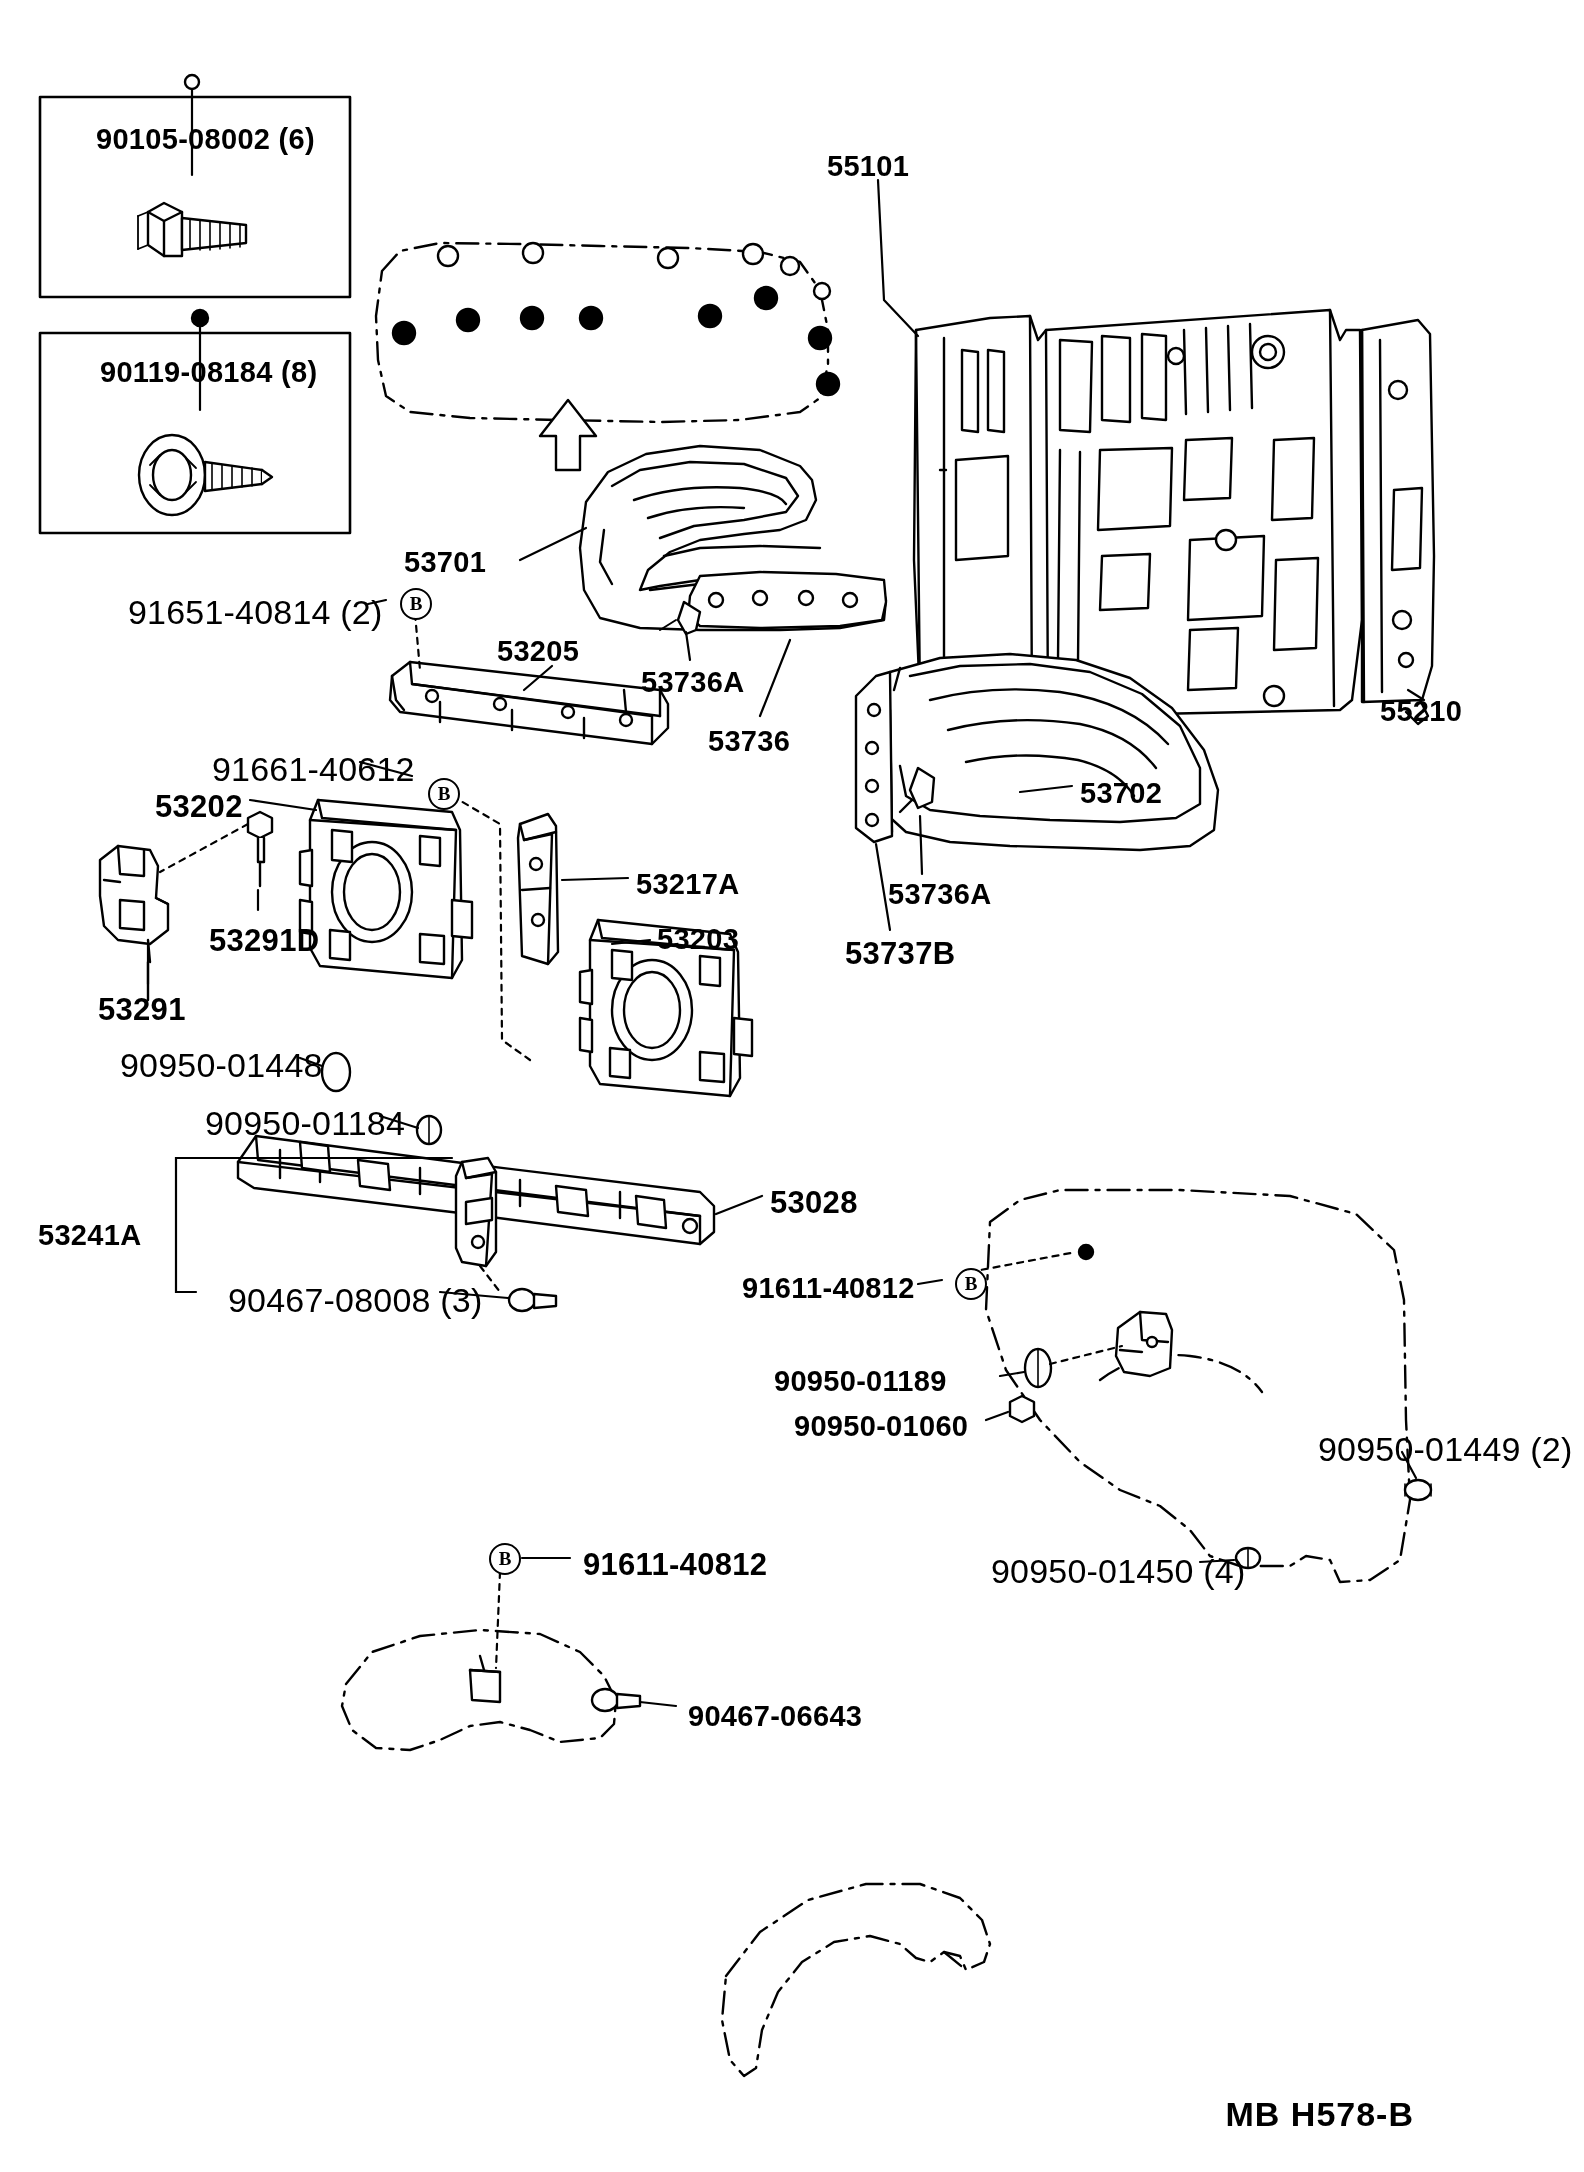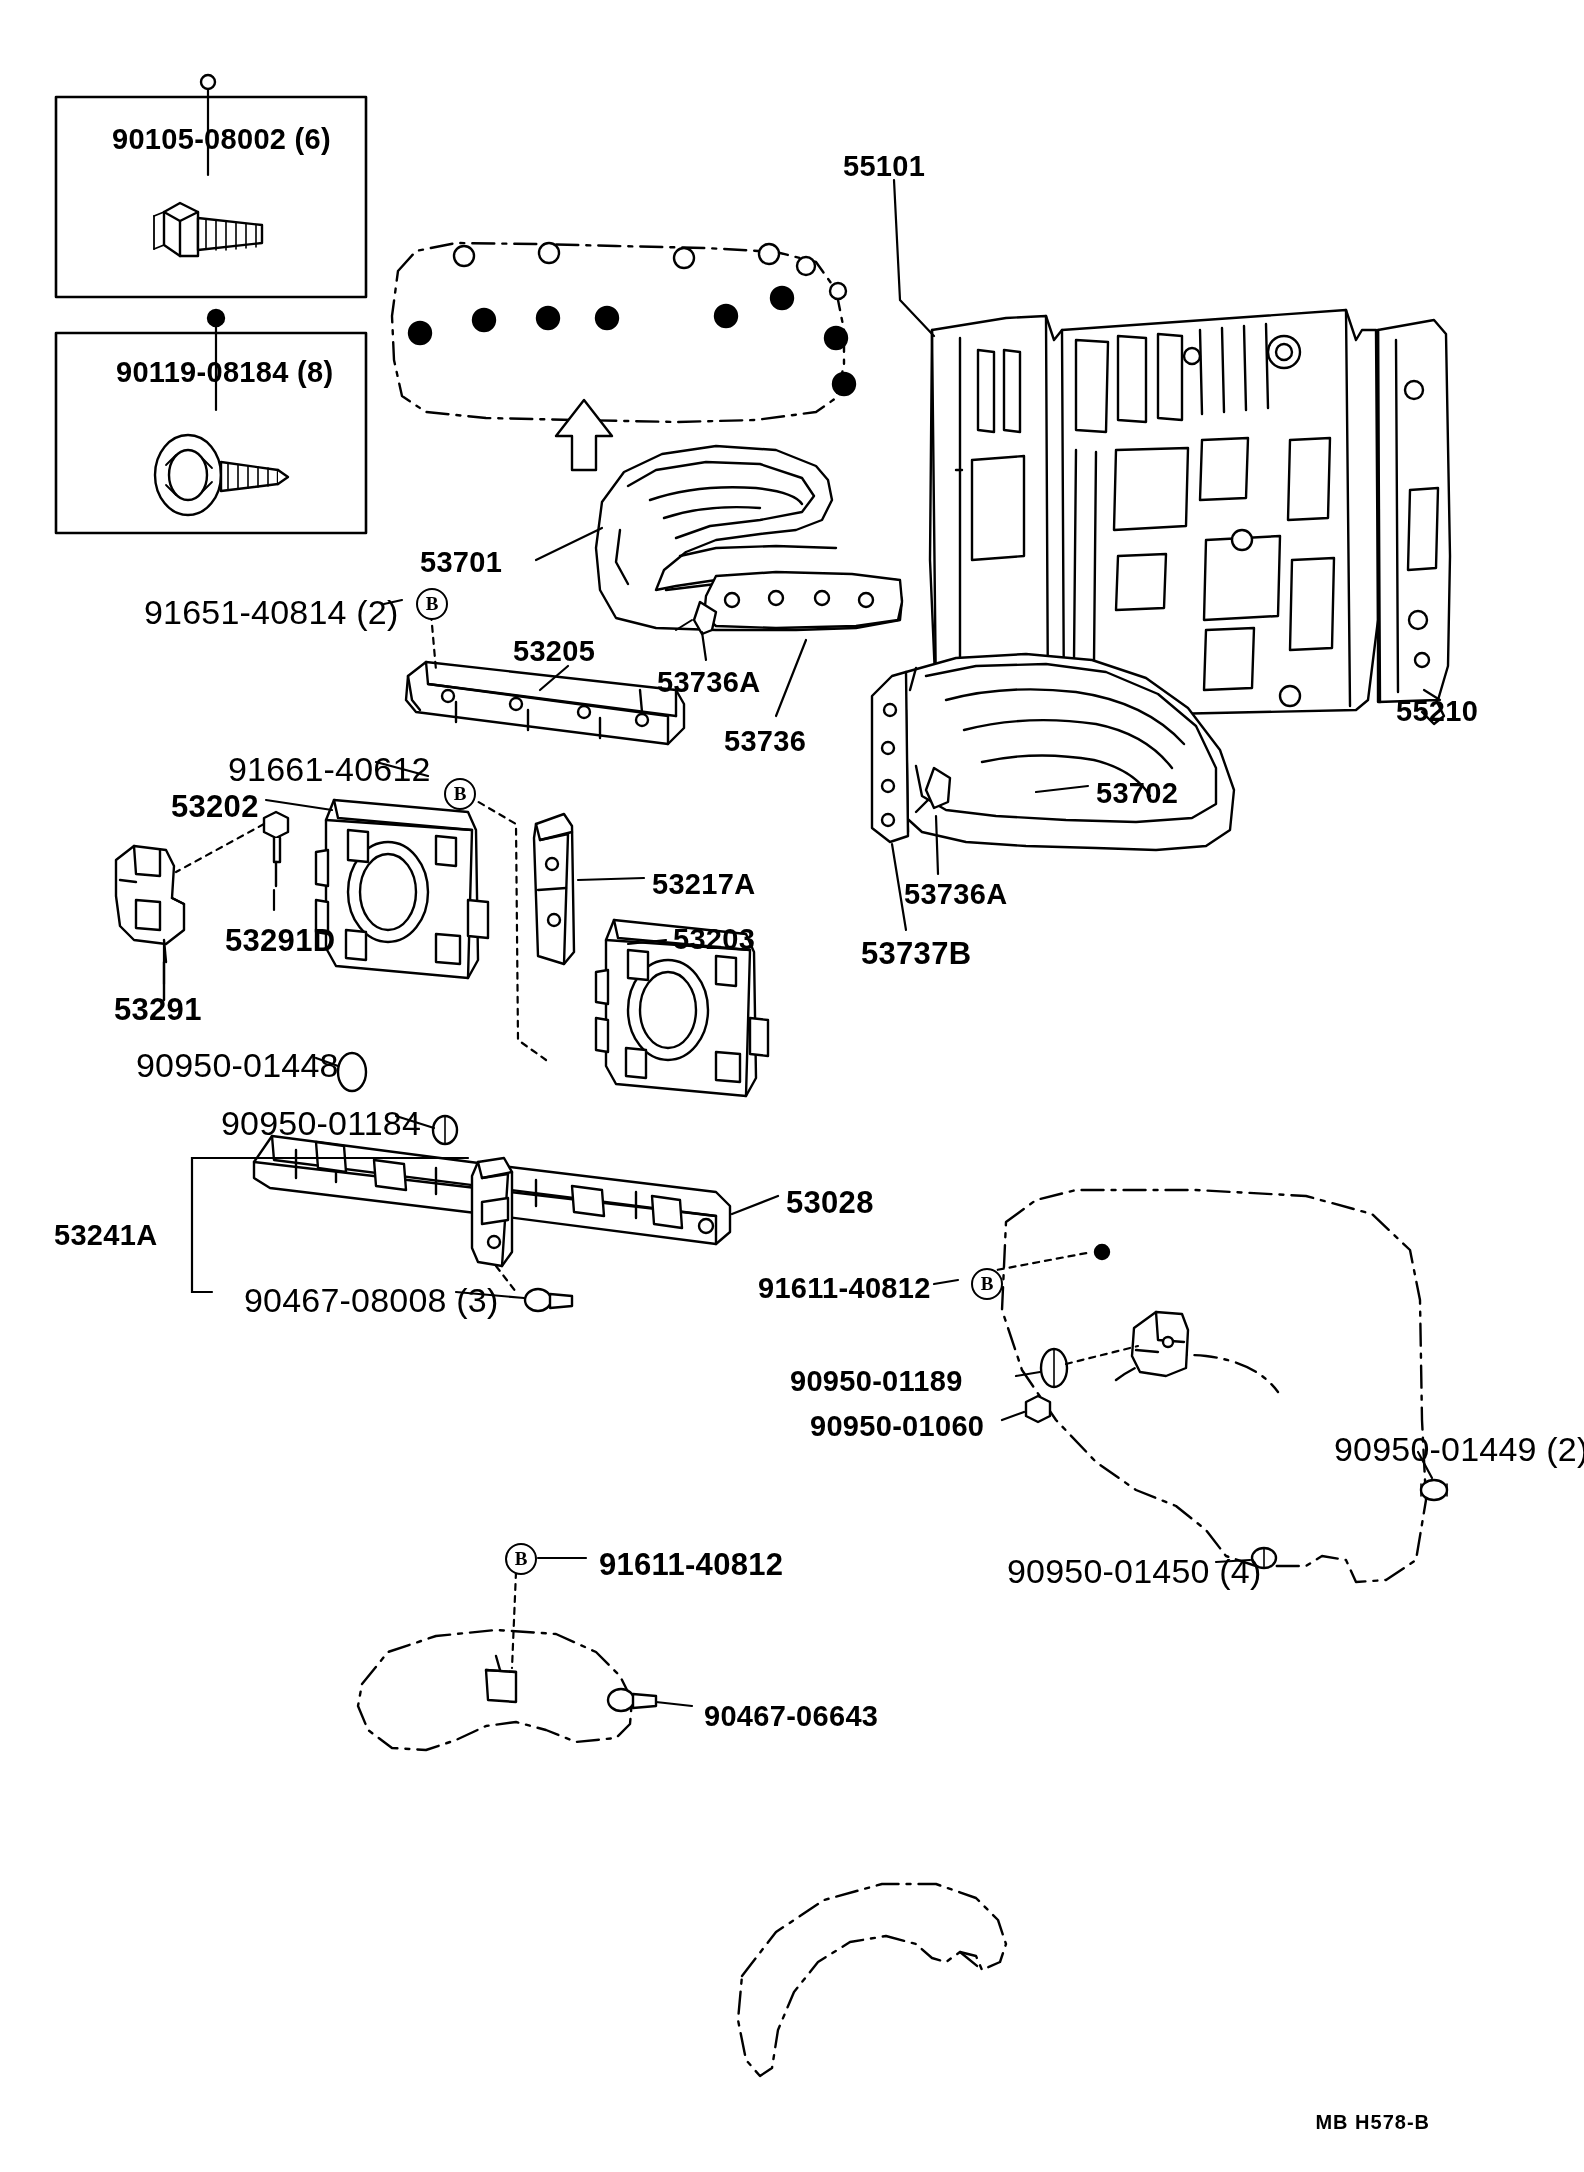--- a/index.html
+++ b/index.html
@@ -10,21 +10,21 @@
   body {
     width: 1584px;
     height: 2172px;
     position: relative;
     font-family: "Liberation Sans", sans-serif;
     color: #000000;
     overflow: hidden;
   }
   #diagram-root {
     position: absolute;
-    left: 16px; top: 0;
+    left: 0; top: 0;
     width: 1452px;
     height: 2172px;
   }
   svg.layer {
     position: absolute;
     left: 0; top: 0;
     width: 1584px;
     height: 2172px;
   }
   .lbl {
@@ -34,21 +34,21 @@
     color: #000;
     line-height: 1;
   }
   .lbl-sm { font-size: 34px; letter-spacing: 0.2px; margin-left: 28px; }
   .lbl-bold { font-size: 29px; font-weight: bold; letter-spacing: 0.3px; }
   .lbl-bold-lg { font-size: 31px; font-weight: bold; letter-spacing: 0.3px; text-align: right; }
   .footer-code {
     position: absolute;
     right: 38px;
     bottom: 38px;
-    font-size: 20px;
+    font-size: 34px;
     font-weight: bold;
     letter-spacing: 1px;
   }
   .circ-b {
     position: absolute;
     width: 28px; height: 28px;
     border: 2.5px solid #000;
     border-radius: 50%;
     font-size: 19px;
     font-weight: bold;

